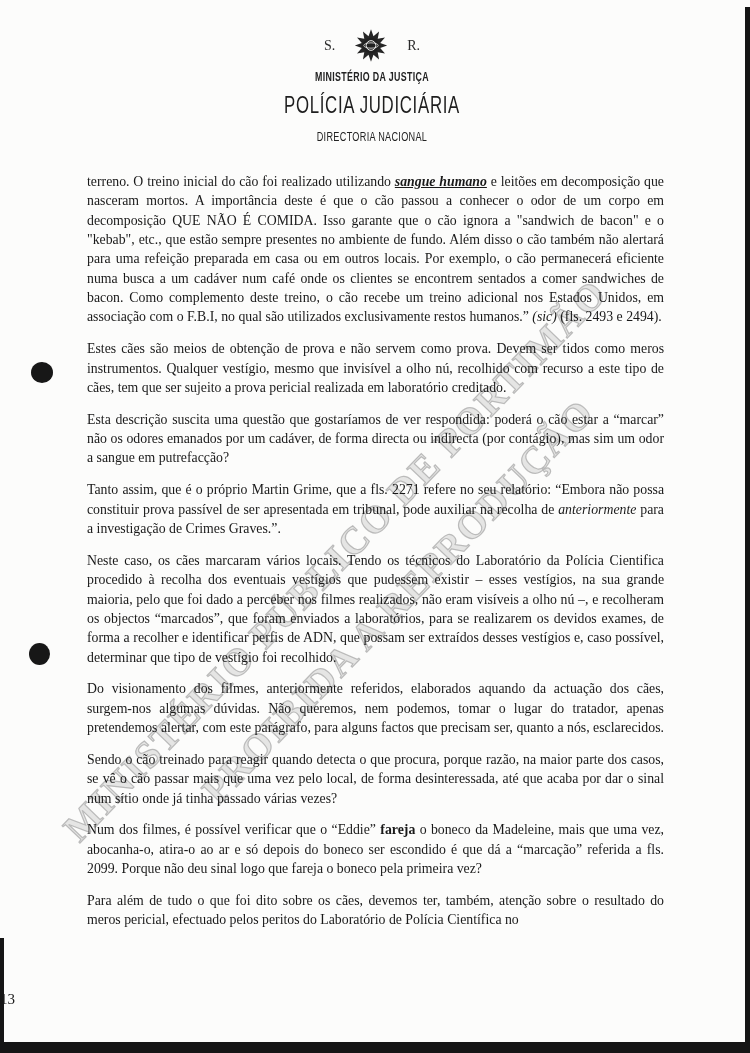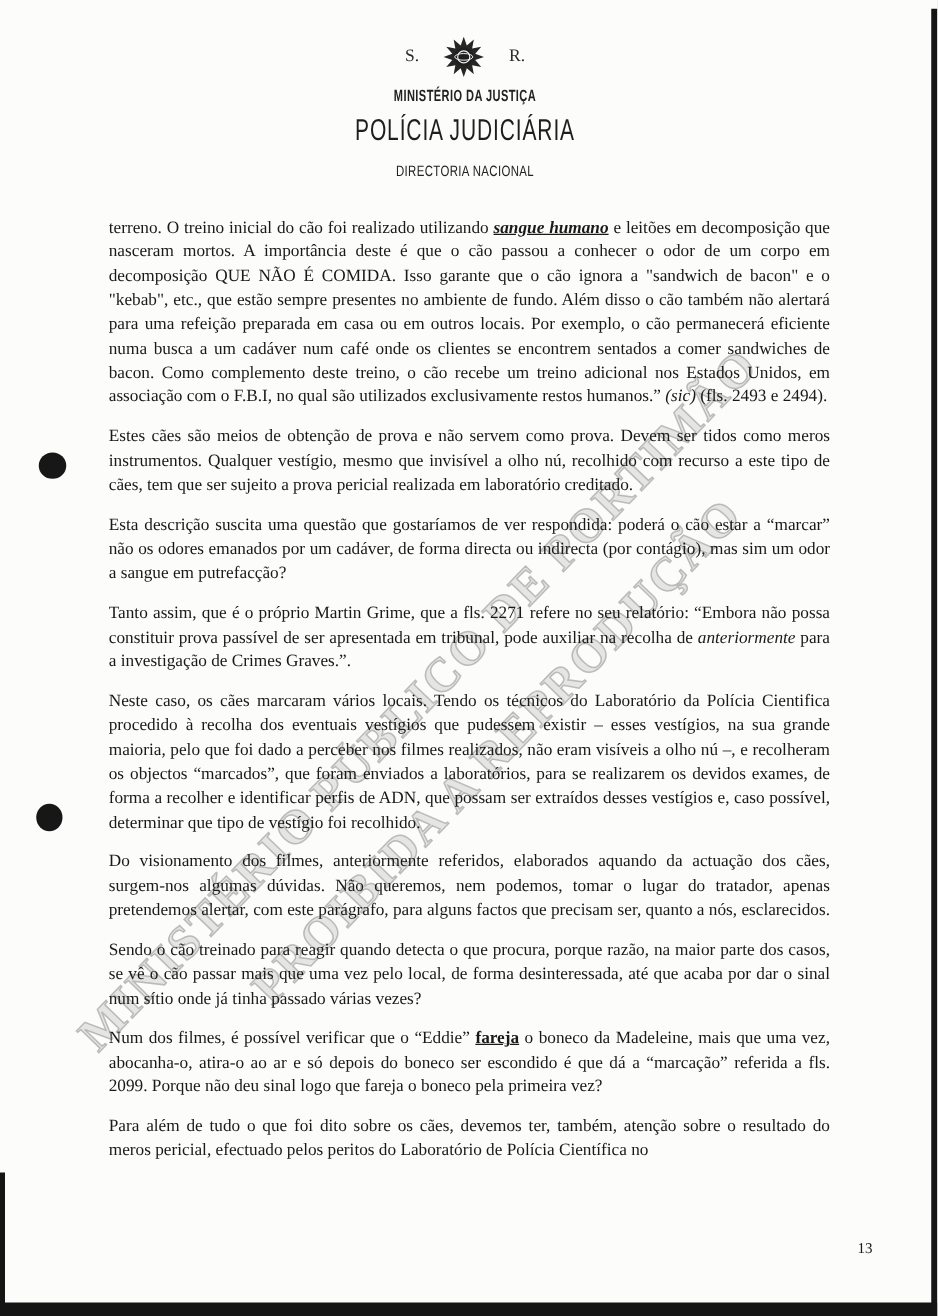--- a/index.html
+++ b/index.html
@@ -31,24 +31,24 @@
              -webkit-text-stroke:1.2px rgba(158,158,158,.65);
              transform:translate(-50%,-50%) rotate(-46deg);}
   .wm1{left:335px;top:560px;}
   .wm2{left:398px;top:601px;}
   
   .body{position:absolute;left:87px;top:172px;width:577px;z-index:2;
         font-size:13.8px;line-height:19.35px;text-align:justify;}
   .body p{margin:0 0 12.5px 0;}
   .em-strong-italic-underline{font-weight:bold;font-style:italic;text-decoration:underline;}
   .em-italic{font-style:italic;}
-  .em-strong-underline{font-weight:bold;text-decoration:underline;margin-top:14px;}
+  .em-strong-underline{font-weight:bold;margin-top:14px;}
   
-  .page-number{position:absolute;left:0;top:991px;width:698px;text-align:right;
-               font-size:12px;z-index:2;}
+  .page-number{position:absolute;left:0;top:991px;width:698px;text-align:left;
+               font-size:15px;z-index:2;}
 </style>
 </head>
 <body>
 
 <div class="page">
 
   <div class="edge edge-right"></div>
   <div class="edge edge-bottom"></div>
   <div class="edge edge-left"></div>
 

